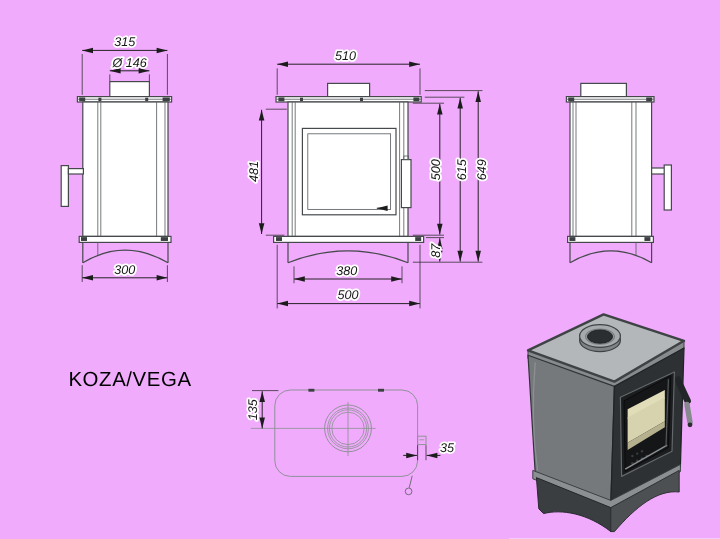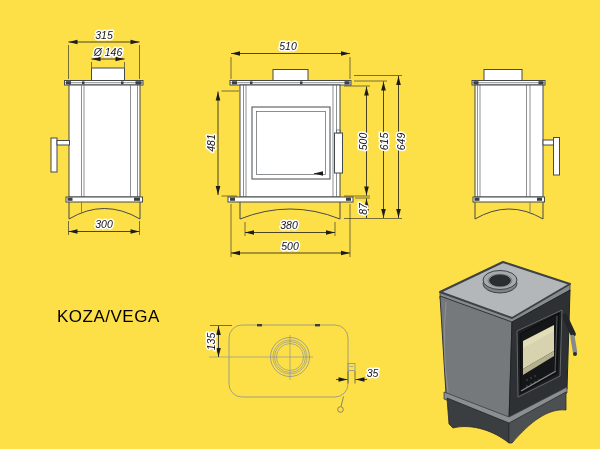--- a/index.html
+++ b/index.html
@@ -1,16 +1,16 @@
 <!DOCTYPE html>
 <html><head>
 <meta charset="utf-8">
 <style>
   html,body{margin:0;padding:0;background:#fff;}
-  .sheet{position:relative;width:600px;height:449px;background:#fde047;overflow:hidden;
+  .sheet{position:relative;width:600px;height:449px;background:#f0abfc;overflow:hidden;
          font-family:"Liberation Sans",sans-serif;}
   svg{display:block}
   .ol{stroke:#45494c;stroke-width:1;fill:none}
   .olf{stroke:#45494c;stroke-width:1;fill:#fff}
   .ol2{stroke:#5c6063;stroke-width:.7;fill:none}
   .dim{stroke:#1c1c1c;stroke-width:.8;fill:none}
   .ext{stroke:#2e2e2e;stroke-width:.65;fill:none}
   .gray{stroke:#8b9093;stroke-width:.8;fill:none}
   .cl{stroke:#8f9396;stroke-width:.7;fill:none}
   .tick{fill:#3c4043;stroke:none}

